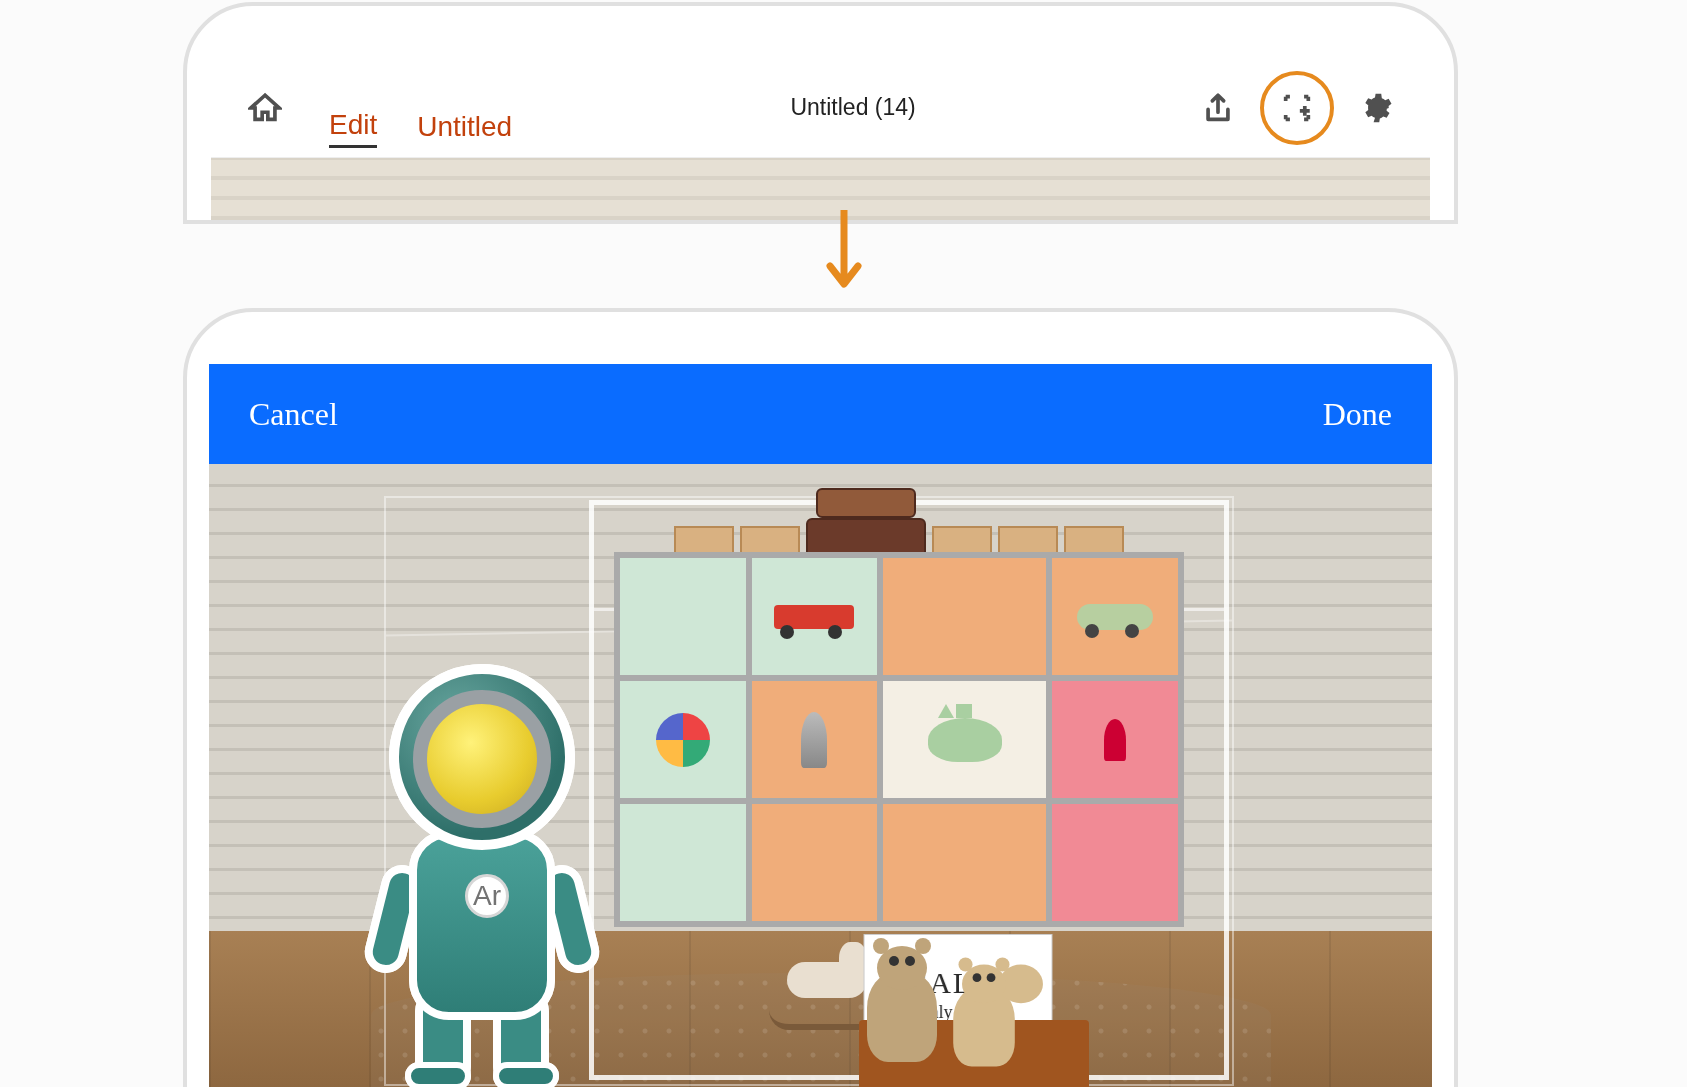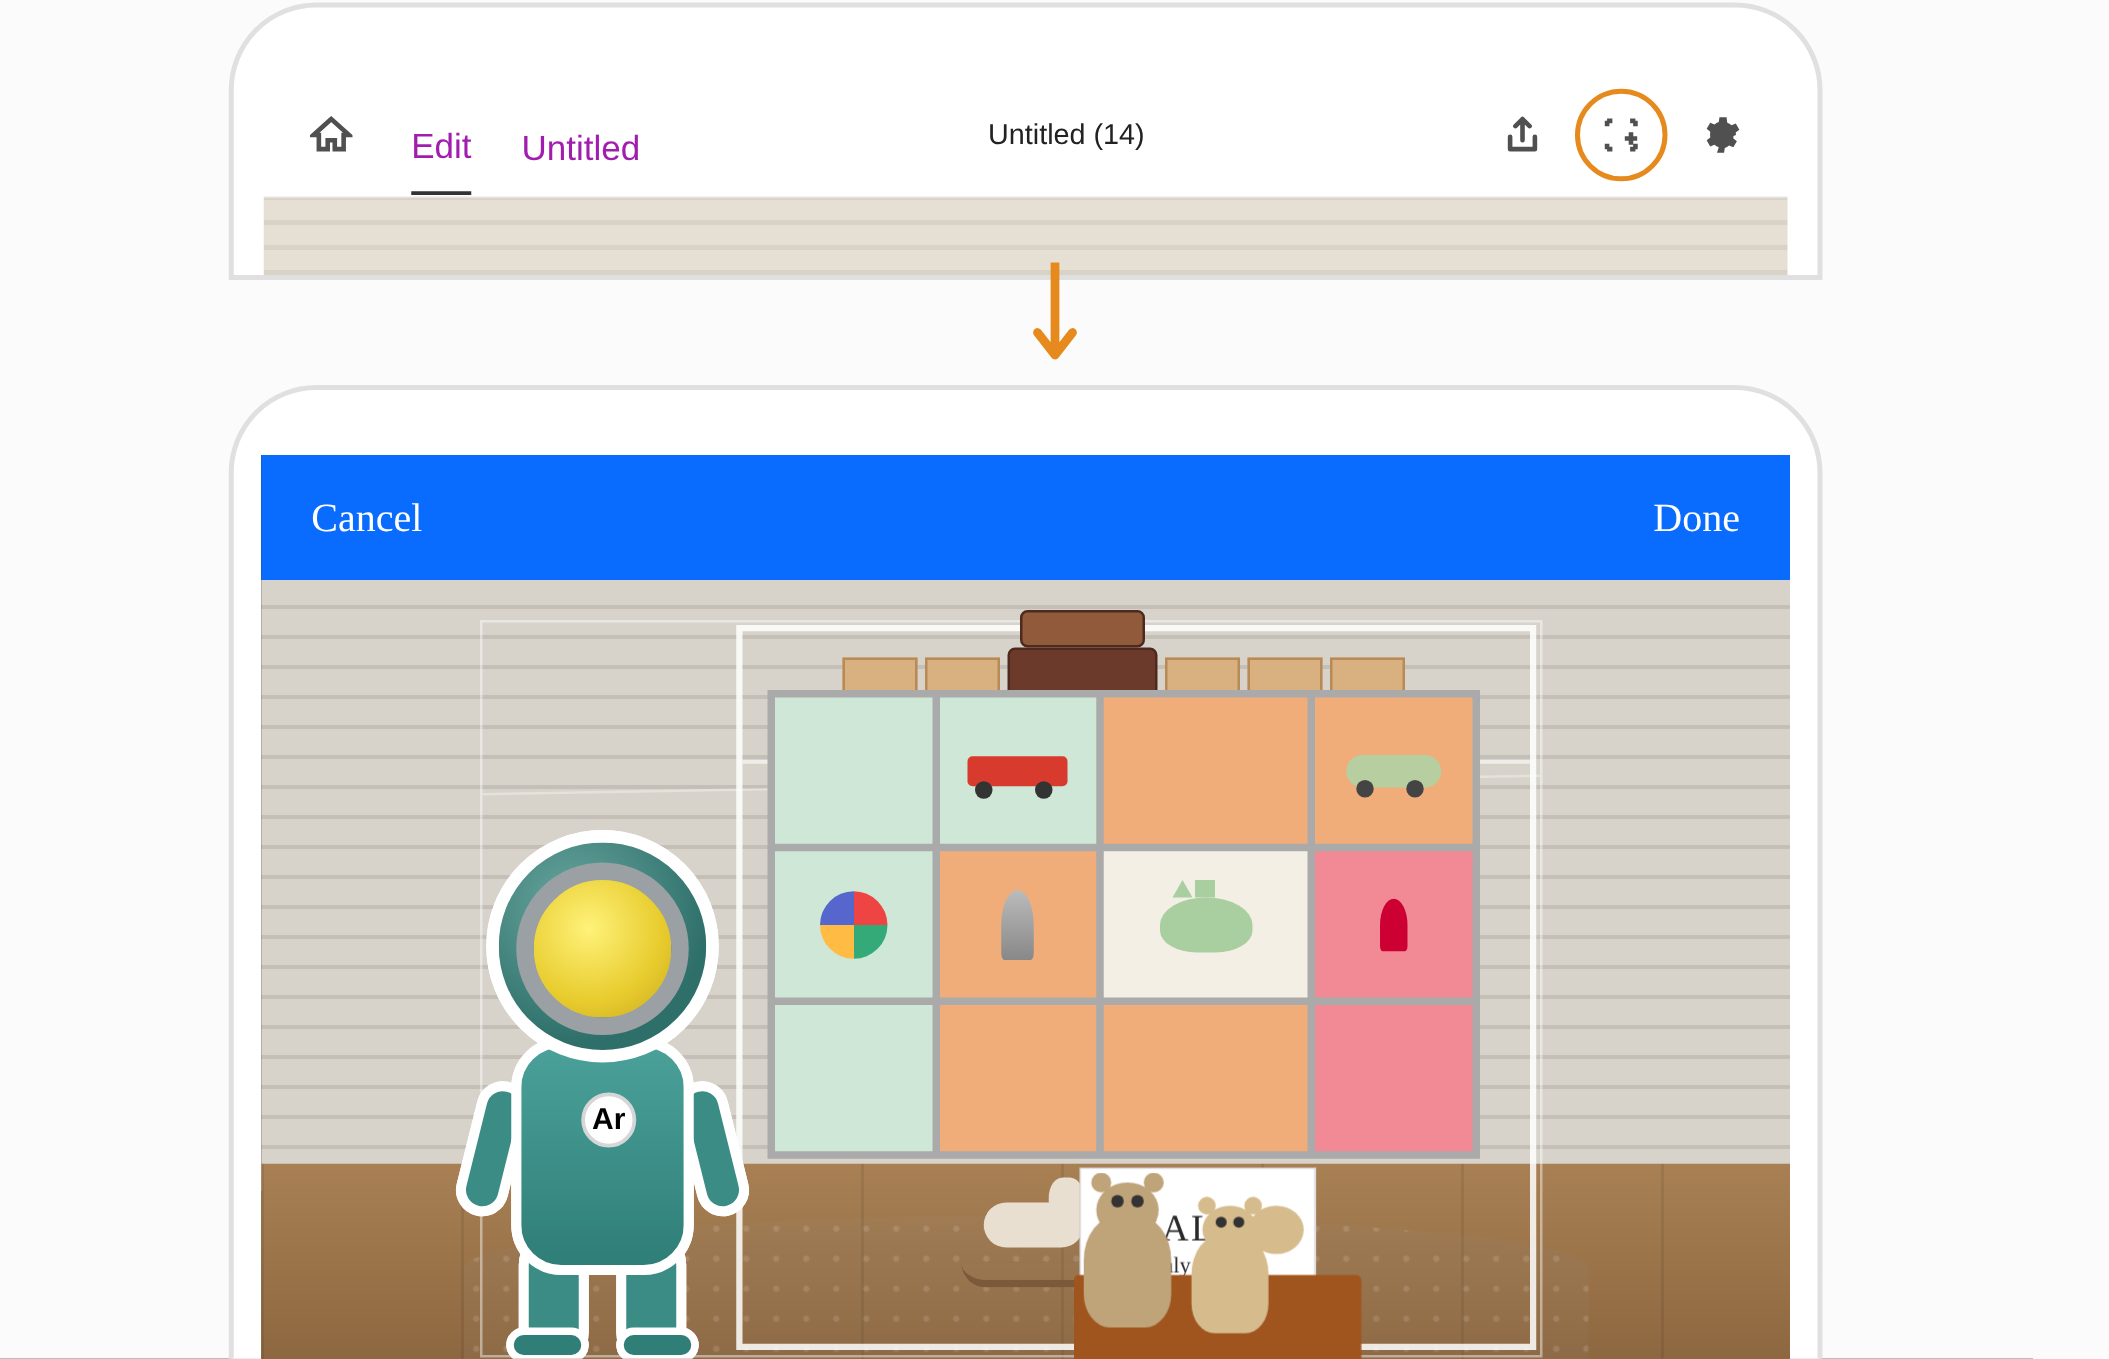--- a/index.html
+++ b/index.html
@@ -36,22 +36,22 @@
     display: flex;
     align-items: center;
     height: 100px;
     padding: 0 30px;
     border-bottom: 1px solid #eee;
   }
   .toolbar-left { display: flex; align-items: center; gap: 40px; }
   .home-icon svg { width: 34px; height: 34px; fill: #505050; }
   .tab {
     font-size: 28px;
-    color: #a21caf;
-    padding-bottom: 20px;
+    color: #c2410c;
+    padding-bottom: 4px;
     margin-top: 42px;
   }
   .tab.active { border-bottom: 3px solid #333; }
   .toolbar-center {
     flex: 1;
     text-align: center;
     font-size: 23px;
     color: #222;
   }
   .toolbar-right { display: flex; align-items: center; gap: 18px; }
@@ -247,21 +247,21 @@
     border:14px solid #9aa0a4;
   }
   .mascot .body{
     position:absolute;top:166px;left:42px;width:146px;height:190px;border-radius:40px;
     background:linear-gradient(#4aa199,#2f7e77);
     border:8px solid #fff;
   }
   .mascot .badge{
     position:absolute;top:210px;left:98px;width:44px;height:44px;border-radius:50%;
     background:#fff;display:flex;align-items:center;justify-content:center;
-    color:#000000;font-weight:bold;font-size:24px;border:3px solid #d6d6d6;
+    color:#737373;font-weight:normal;font-size:28px;border:3px solid #d6d6d6;
   }
   .mascot .arm{position:absolute;top:200px;width:42px;height:110px;background:#3a8c84;border:8px solid #fff;border-radius:30px;}
   .mascot .arm.l{left:6px;transform:rotate(14deg);} .mascot .arm.r{right:6px;transform:rotate(-14deg);}
   .mascot .leg{position:absolute;top:320px;width:56px;height:110px;background:#3a8c84;border:8px solid #fff;border-radius:30px;}
   .mascot .leg.l{left:48px;} .mascot .leg.r{right:48px;}
   .mascot .foot{position:absolute;bottom:-6px;width:66px;height:28px;background:#2f7e77;border:6px solid #fff;border-radius:14px;}
   .mascot .foot.l{left:38px;} .mascot .foot.r{right:38px;}
 </style>
 </head>
 <body>

